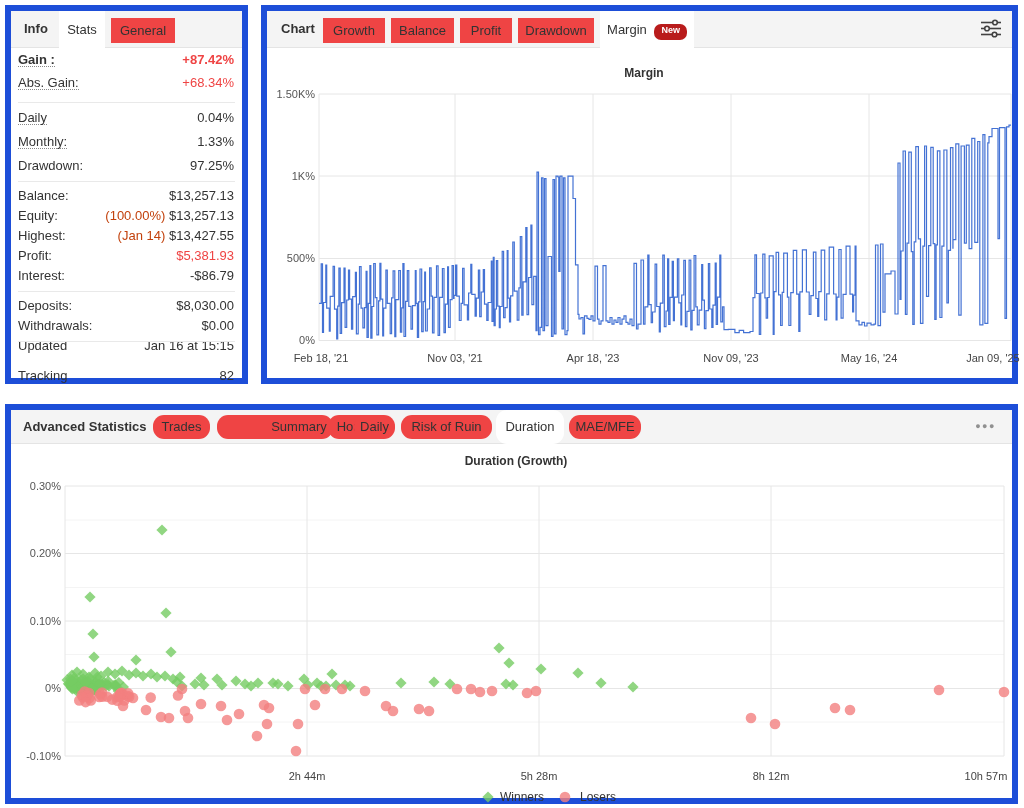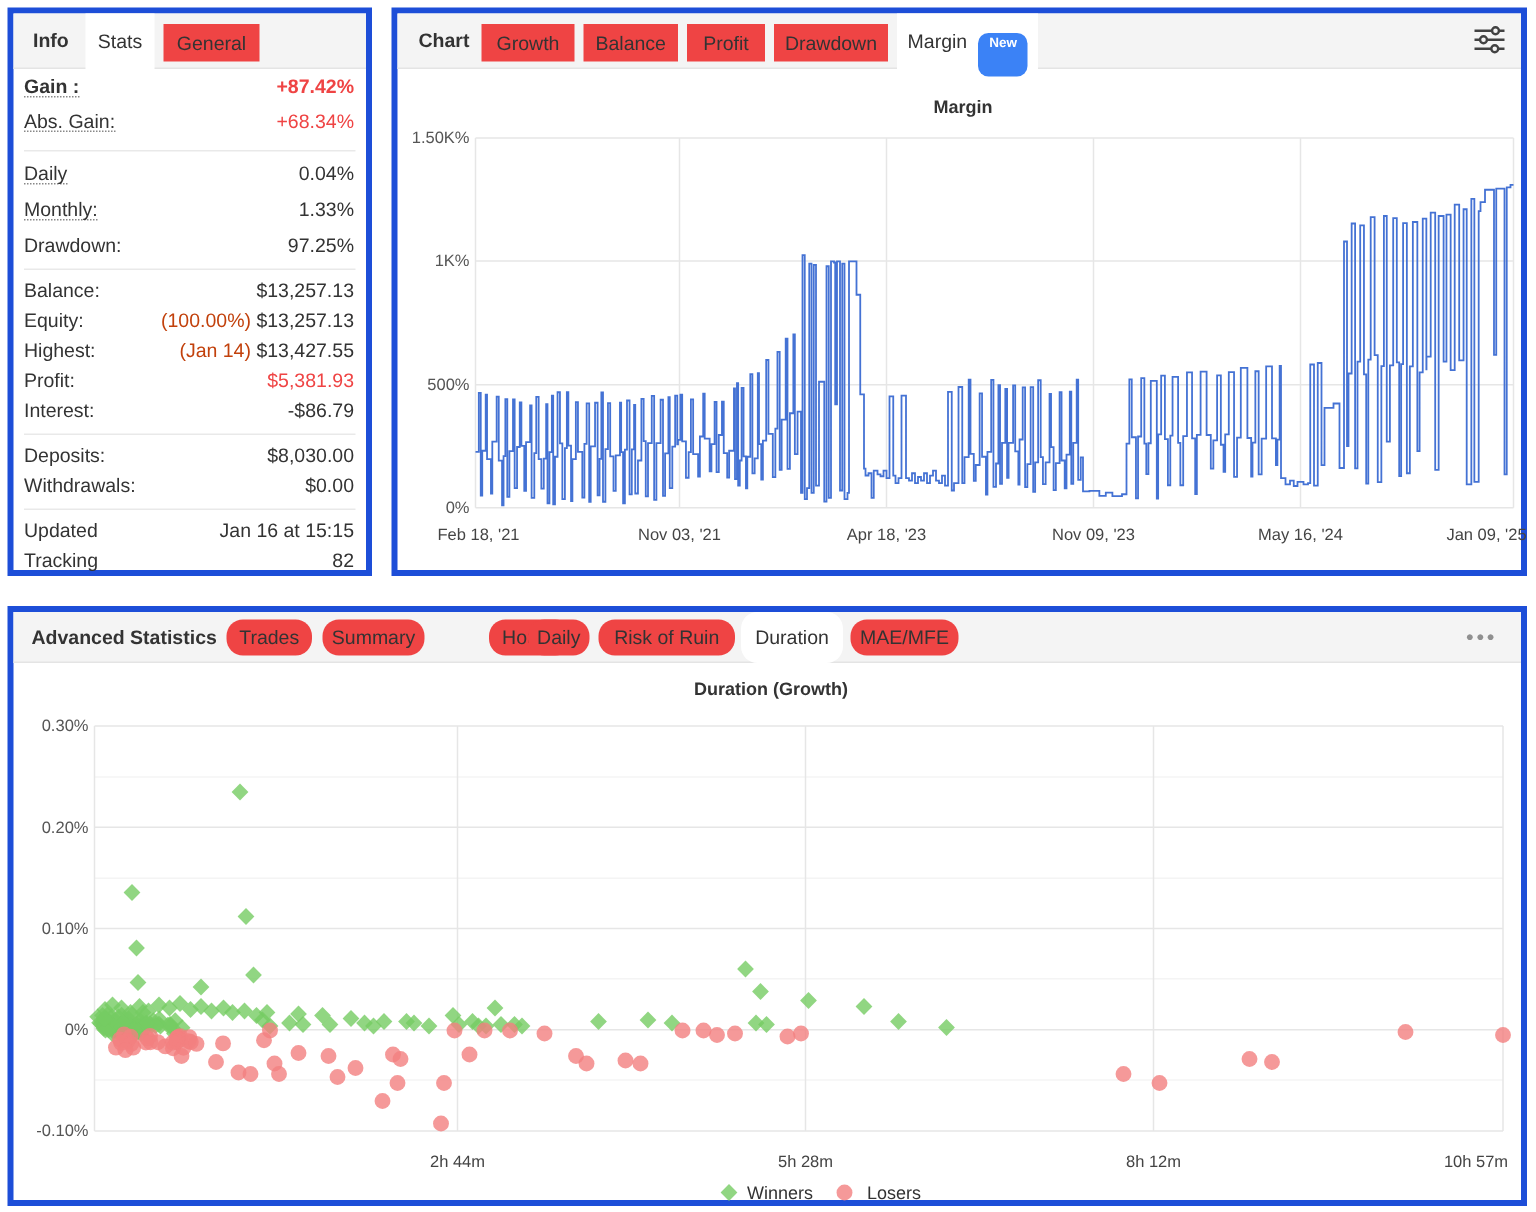--- a/index.html
+++ b/index.html
@@ -1,31 +1,31 @@
 <!DOCTYPE html>
 <html><head><meta charset="utf-8"><title>Stats</title>
 <style>
 html,body{margin:0;padding:0;background:#fff;}
 body{width:1024px;height:808px;position:relative;font-family:"Liberation Sans",sans-serif;
  -webkit-font-smoothing:antialiased;}
-.panel{position:absolute;background:#fff;border:4px solid #1d4ed8;box-sizing:border-box;}
+.panel{position:absolute;background:#fff;border:6px solid #1d4ed8;box-sizing:border-box;}
 #p1{left:5px;top:5px;width:243px;height:379px;}
 #p2{left:261px;top:5px;width:757px;height:379px;}
 #p3{left:5px;top:404px;width:1013px;height:400px;}
 .hd{position:absolute;left:0;top:0;right:0;height:36px;background:#f4f4f4;border-bottom:1px solid #e4e4e4;}
 .hd3{height:33px;}
 .tfirst{position:absolute;top:0;height:36px;line-height:36px;font-weight:bold;font-size:13px;color:#333;}
 .hd3 .tfirst{height:33px;line-height:33px;}
 .tab{position:absolute;top:7px;height:25px;line-height:25px;background:#ef4444;color:#333;
  font-size:13px;text-align:center;}
 .hd3 .tab{top:5px;height:24px;line-height:24px;border-radius:11px;}
 .tab.act{top:0;height:37px;line-height:37px;background:#fff;}
 .hd3 .tab.act{top:0;height:34px;line-height:34px;}
-.new{display:inline-block;background:#3b82f6;color:#fff;font-size:9px;font-weight:bold;
- line-height:12px;height:29px;padding:0 7px;border-radius:7px;vertical-align:1px;margin-left:4px;}
+.new{display:inline-block;background:#b91c1c;color:#fff;font-size:9px;font-weight:bold;
+ line-height:12px;height:16px;padding:0 7px;border-radius:7px;vertical-align:1px;margin-left:4px;}
 .row{position:absolute;left:7px;right:8px;height:20px;line-height:20px;font-size:13px;color:#333;}
 .lab{position:absolute;left:0;height:16px;}
 .lab.dot{border-bottom:1px dotted #888;}
 .lab.bld{font-weight:bold;}
 .val{position:absolute;right:0;}
 .gr{color:#ef4444;}
 .gy{color:#c2410c;}
 .sep{position:absolute;left:7px;right:7px;height:1px;background:#e9e9e9;}
 svg{position:absolute;left:0;top:0;}
 svg text{font-family:"Liberation Sans",sans-serif;}
@@ -85,21 +85,21 @@
       <span class="val">-$86.79</span>
     </div>
 <div class="row" style="top:285px">
       <span class="lab">Deposits:</span>
       <span class="val">$8,030.00</span>
     </div>
 <div class="row" style="top:305px">
       <span class="lab">Withdrawals:</span>
       <span class="val">$0.00</span>
     </div>
-<div class="row" style="top:335px">
+<div class="row" style="top:325px">
       <span class="lab">Updated</span>
       <span class="val">Jan 16 at 15:15</span>
     </div>
 <div class="row" style="top:355px">
       <span class="lab">Tracking</span>
       <span class="val">82</span>
     </div>
 <div class="sep" style="top:91px"></div>
 <div class="sep" style="top:170px"></div>
 <div class="sep" style="top:280px"></div>
@@ -154,21 +154,21 @@
 <text x="726" y="351" text-anchor="middle">Jan 09, '25</text>
     </g>
     <path d="M52 292.3H54.2V252.9H55.5V321.4H56.5V291.5H58.8V254.1H59.7V297.1H62.3V320.1H63.2V285.4H66.1V255.4H67.5V298.1H69.7V327.9H70.7V295.1H71.9V257.1H73.2V322.3H74.6V291.7H77.0V257.2H78.1V316.4H79.7V289.0H81.5V259.2H82.6V288.2H84.5V318.2H85.7V285.7H88.4V261.3H89.4V322.9H91.2V293.1H92.5V255.6H94.1V297.1H95.9V316.8H97.5V296.7H99.1V260.4H100.0V326.5H101.3V292.4H102.9V254.7H103.8V327.2H105.0V295.5H106.7V252.5H108.3V286.6H109.9V323.8H111.6V289.8H112.9V252.4H113.9V288.1H115.7V325.0H116.6V297.1H118.9V259.1H120.3V292.3H123.2V322.7H124.6V286.9H126.1V259.9H127.8V325.6H128.8V288.6H131.7V259.5H133.4V321.2H134.7V296.9H135.9V252.6H137.0V325.5H138.6V290.4H140.3V259.7H141.8V295.3H144.0V318.2H145.5V294.6H148.3V259.5H149.1V292.4H150.4V326.5H151.6V290.8H153.0V258.0H154.7V320.6H156.2V290.6H157.7V261.0H158.5V320.0H160.3V298.0H162.6V256.9H164.1V285.1H165.5V321.9H167.0V286.4H169.5V254.9H171.1V324.3H172.6V286.4H175.4V257.5H177.0V321.6H178.4V293.2H180.6V255.8H181.5V316.4H183.2V288.7H185.1V254.7H186.5V287.3H187V284.3H188.6V254.1H189.8V285.2H192.3V309.5H194.1V292.4H195.6V257.3H197.1V293.8H200.4V308.8H201.6V282.0H203.8V253.4H204.8V283.4H208.1V305.2H209.3V287.1H211.4V259.0H212.7V305.7H214.2V281.0H216.3V258.7H217.5V293.1H219.8V309.4H221.1V291.5H224.3V250.0H225V310.4H226.3V246.4H227.1V314.7H228.2V298.0H229.4V249.6H230.7V295.2H232.3V316.6H233.2V295.5H235.2V240.4H236.6V306.6H238.1V296.6H240.2V239.7H241.0V287.1H242.5V310.8H243.6V284.8H245.8V231.0H247.3V280.2H250.2V309.1H251.9V276.8H253.3V225.6H254.8V304.2H256.1V270.8H258.8V216.7H260.0V303.6H261.6V266.5H263.9V214.0H264.9V293.7H266.7V265.4H269V319.6H270V161.1H271.5V323.7H273V316.4H274.5V166.8H276V319.6H277.5V167.6H279V314.7H281V245.5H284.5V325.4H286V168.5H287.5V322.9H289V165.2H291V166.0H291.8V260.5H293V165.2H295V318.0H296.5V166.8H298V323.7H300V319.6H301V165.2H306V187.5H308.5V253.9H311V303.4H312V308.0H314V306.5H316V322.9H317.5V304.8H320V307.3H322V308.5H324V304.8H326V309.8H328V255.2H330.5V308.1H332V313.1H334V309.8H336V254.7H339V309.8H341V311.4H343V306.5H345V313.1H347V309.0H349V311.4H351V306.5H353V313.1H355V308.1H357V304.8H359V311.4H361V313.1H363V308.1H365V314.7H367V252.3H369.5V318.0H371V313.1H374V249.0H376.5V313.1H378V295.8H380.8V244.1H382.0V293.6H384.2V311.6H385.5V301.0H388.1V253.2H389.7V295.5H392.3V320.8H393.3V292.2H395.8V244.2H397.3V315.6H399.0V300.0H400.6V247.8H401.7V313.5H403.0V286.3H405.2V250.3H406.4V309.6H407.4V286.2H410.4V247.9H411.8V291.9H413.9V314.0H414.7V284.0H416.8V249.3H418.4V315.7H419.9V300.4H422.1V249.1H423.8V318.9H425.1V299.3H427.1V244.5H428.8V295.8H430.3V313.8H432.1V299.2H434.7V253.6H435.7V289.1H437.4V317.7H438.9V299.7H441.4V252.5H442.7V298.0H444.8V316.5H446.0V294.1H448.2V252.1H449.2V313.5H450.5V286.2H452.8V244.1H453.8V310.9H455.5V295.9H457V318.6H461.3V318.3H467.9V321.6H472.2V319.4H476.6V321.7H483.0V320.5H486V286.7H487.9V243.9H489.5V282.5H492.3V323.3H493.7V282.0H495.8V243.1H497.9V286.8H499.2V307.1H500.6V286.5H502.2V244.9H506.2V323.4H507.1V280.6H509.1V241.4H511.6V283.8H513.6V314.5H515.2V281.4H516.7V242.2H520.4V286.2H521.9V314.5H523.8V281.7H526.3V239.3H529.7V283.2H531.8V320.4H532.9V280.9H535.4V238.8H539.4V281.0H542.2V303.4H543.9V284.6H546.4V241.2H548.9V287.5H550.7V305.5H551.8V280.6H554.2V239.1H557.7V308.9H559.7V282.8H562.2V236.2H566.6V283.0H569.1V308.8H570.0V286.1H571.9V238.5H574.1V307.2H576.1V283.4H579.1V235.2H583.0V283.2H585.6V301.0H586.6V284.1H588.1V235.0H589V309.8H592V313.9H595V311.4H597.5V315.0H600V312.2H604V313.9H607V313.1H608.5V234.0H611V314.7H613.5V233.0H616V301.1H618V262.9H624V260.0H628V303.0H631V152.0H633V288.4H634V240.0H636.1V140.0H638.4V303.3H640.0V232.1H641.8V141.2H644.3V240.6H645.8V313.4H647.2V230.8H648.8V135.7H651.4V227.8H653.5V312.4H655.9V235.1H657.6V135.0H659.5V285.4H661.6V234.6H663.8V136.4H666.2V232.6H667.8V308.4H669.1V233.8H670.4V139.8H672.9V306.5H674.9V235.2H676.9V139.0H679.9V291.8H681.4V239.3H683.5V136.7H685.9V237.2H686V228.7H688.8V132.8H691.8V304.2H694.1V135.0H697.4V232.1H699.3V134.1H702.1V237.7H704.8V127.4H707.8V231.3H710.7V130.5H712.8V313.9H715.9V123.6H717.9V312.3H720.8V131.8H722V125.7H725V117.5H731V227.6H732.5V116.7H738V307.3H739.5V115.9H742V114.2H744H744" fill="none" stroke="#4472d4" stroke-width="1.2"></path>
   </svg>
 </div>
 
 <div class="panel" id="p3">
   <div class="hd hd3">
       <span class="tfirst" style="left:12px">Advanced Statistics</span>
       <div class="tab" style="left:142px;width:57px;">Trades</div>
-      <div class="tab" style="left:206px;width:68px;">Summary</div>
+      <div class="tab" style="left:206px;width:68px;padding-left:48px;">Summary</div>
       <div class="tab" style="left:281px;width:55px;margin-left:36px;">Hourly</div>
       <div class="tab" style="left:343px;width:41px;">Daily</div>
       <div class="tab" style="left:390px;width:91px;">Risk of Ruin</div>
       <div class="tab act" style="left:485px;width:68px;">Duration</div>
       <div class="tab" style="left:558px;width:72px;">MAE/MFE</div>
     </div>
   <div class="menu">●●●</div>
   <svg width="1011" height="398" viewBox="0 0 1011 398" style="top:0">
     <defs>
       <path id="dm" d="M0 -5.6L5.6 0L0 5.6L-5.6 0Z" fill="#76cc63" fill-opacity="0.8"></path>

